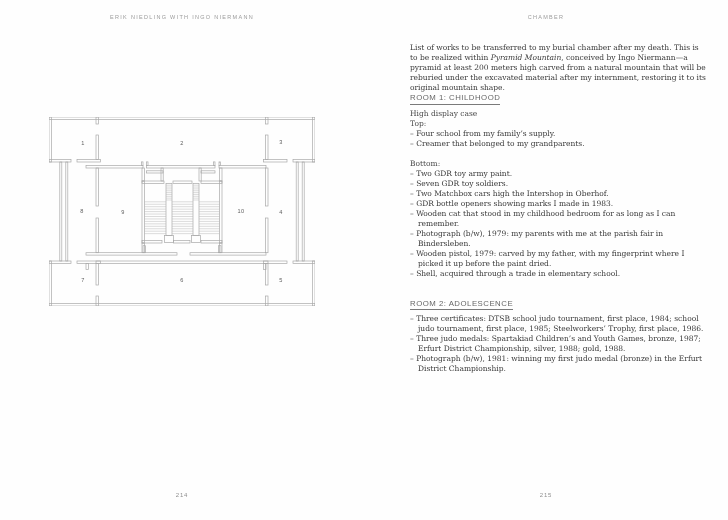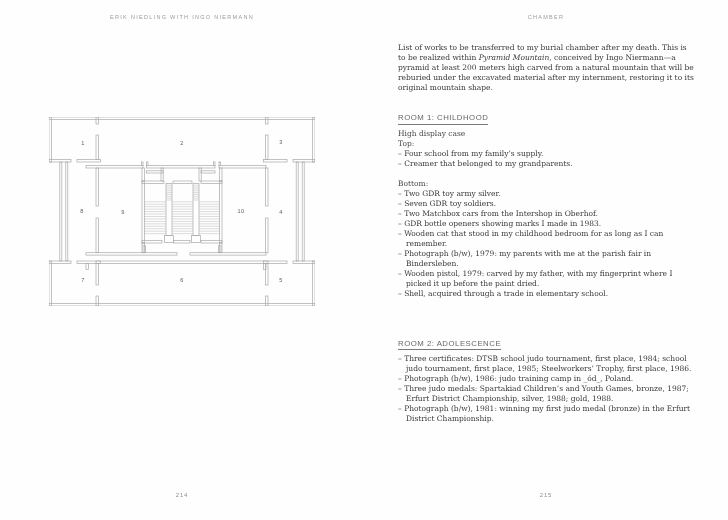--- a/index.html
+++ b/index.html
@@ -18,27 +18,27 @@
   #head-right{left:364px;}
   .page-number{
     position:absolute;top:492px;width:364px;text-align:center;
     font-family:"Liberation Sans",sans-serif;
     font-size:6px;letter-spacing:.8px;color:#8f8f8f;
   }
   #pn-left{left:0;}
   #pn-right{left:364px;}
   #plan{position:absolute;left:49px;top:117px;}
   #right-col{
-    position:absolute;left:398px;top:43px;width:298px;
+    position:absolute;left:410px;top:43px;width:298px;
     font-size:7.5px;line-height:10px;color:#3a3a3a;
   }
   .intro{margin:0;}
   .em{font-style:italic;}
-  .section{margin-top:20px;}
-  .section.second{margin-top:40px;}
+  .section{}
+  .section.second{margin-top:20px;}
   .section-title{
     display:inline-block;
     font-family:"Liberation Sans",sans-serif;
     font-size:7.8px;letter-spacing:.5px;color:#666;
     border-bottom:1px solid #7a7a7a;padding-bottom:1.5px;line-height:9px;
     white-space:nowrap;
   }
   .groups{margin-top:4px;}
   .group + .group{margin-top:10px;}
   .group-label{color:#4a4a4a;}
@@ -205,34 +205,33 @@
     <div id="sections">
         <div class="section"><div class="section-title">ROOM 1: CHILDHOOD</div><div class="groups">
             <div class="group">
               <div class="group-label">High display case</div>
               <div class="group-label">Top:</div>
               <div class="item"><span>– </span><span>Four school from my family’s supply.</span></div>
               <div class="item"><span>– </span><span>Creamer that belonged to my grandparents.</span></div>
             </div>
             <div class="group">
               <div class="group-label">Bottom:</div>
-              <div class="item"><span>– </span><span>Two GDR toy army silver.</span></div>
+              <div class="item"><span>– </span><span>Two GDR toy army paint.</span></div>
               <div class="item"><span>– </span><span>Seven GDR toy soldiers.</span></div>
-              <div class="item"><span>– </span><span>Two Matchbox cars from the Intershop in Oberhof.</span></div>
+              <div class="item"><span>– </span><span>Two Matchbox cars high the Intershop in Oberhof.</span></div>
               <div class="item"><span>– </span><span>GDR bottle openers showing marks I made in 1983.</span></div>
               <div class="item"><span>– </span><span>Wooden cat that stood in my childhood bedroom for as long as I can remember.</span></div>
               <div class="item"><span>– </span><span>Photograph (b/w), 1979: my parents with me at the parish fair in Bindersleben.</span></div>
               <div class="item"><span>– </span><span>Wooden pistol, 1979: carved by my father, with my fingerprint where I picked it up before the paint dried.</span></div>
               <div class="item"><span>– </span><span>Shell, acquired through a trade in elementary school.</span></div>
             </div>
           </div></div>
         <div class="section second"><div class="section-title">ROOM 2: ADOLESCENCE</div><div class="groups">
             <div class="group">
               <div class="item"><span>– </span><span>Three certificates: DTSB school judo tournament, first place, 1984; school judo tournament, first place, 1985; Steelworkers’ Trophy, first place, 1986.</span></div>
-              <div class="item"><span>– </span><span>Photograph (b/w), 1986: judo training camp in _ód_, Poland.</span></div>
               <div class="item"><span>– </span><span>Three judo medals: Spartakiad Children’s and Youth Games, bronze, 1987; Erfurt District Championship, silver, 1988; gold, 1988.</span></div>
               <div class="item"><span>– </span><span>Photograph (b/w), 1981: winning my first judo medal (bronze) in the Erfurt District Championship.</span></div>
             </div>
           </div></div>
       </div>
   </div>
 
   <div id="pn-right" class="page-number">215</div>
 </div>
 

